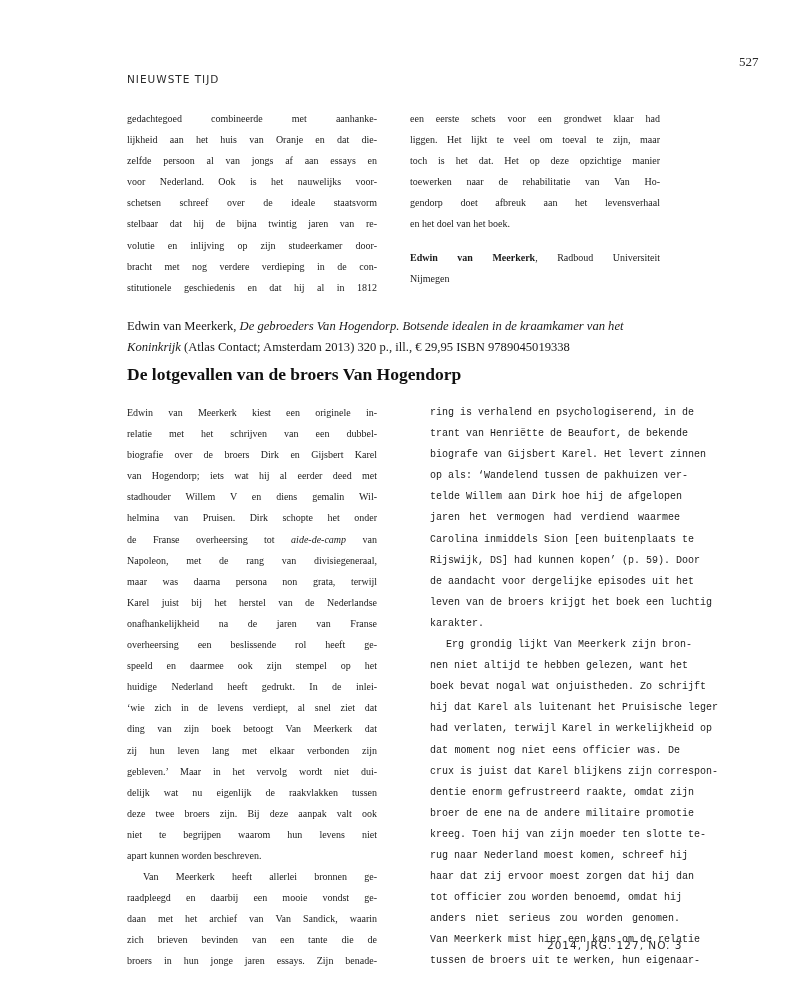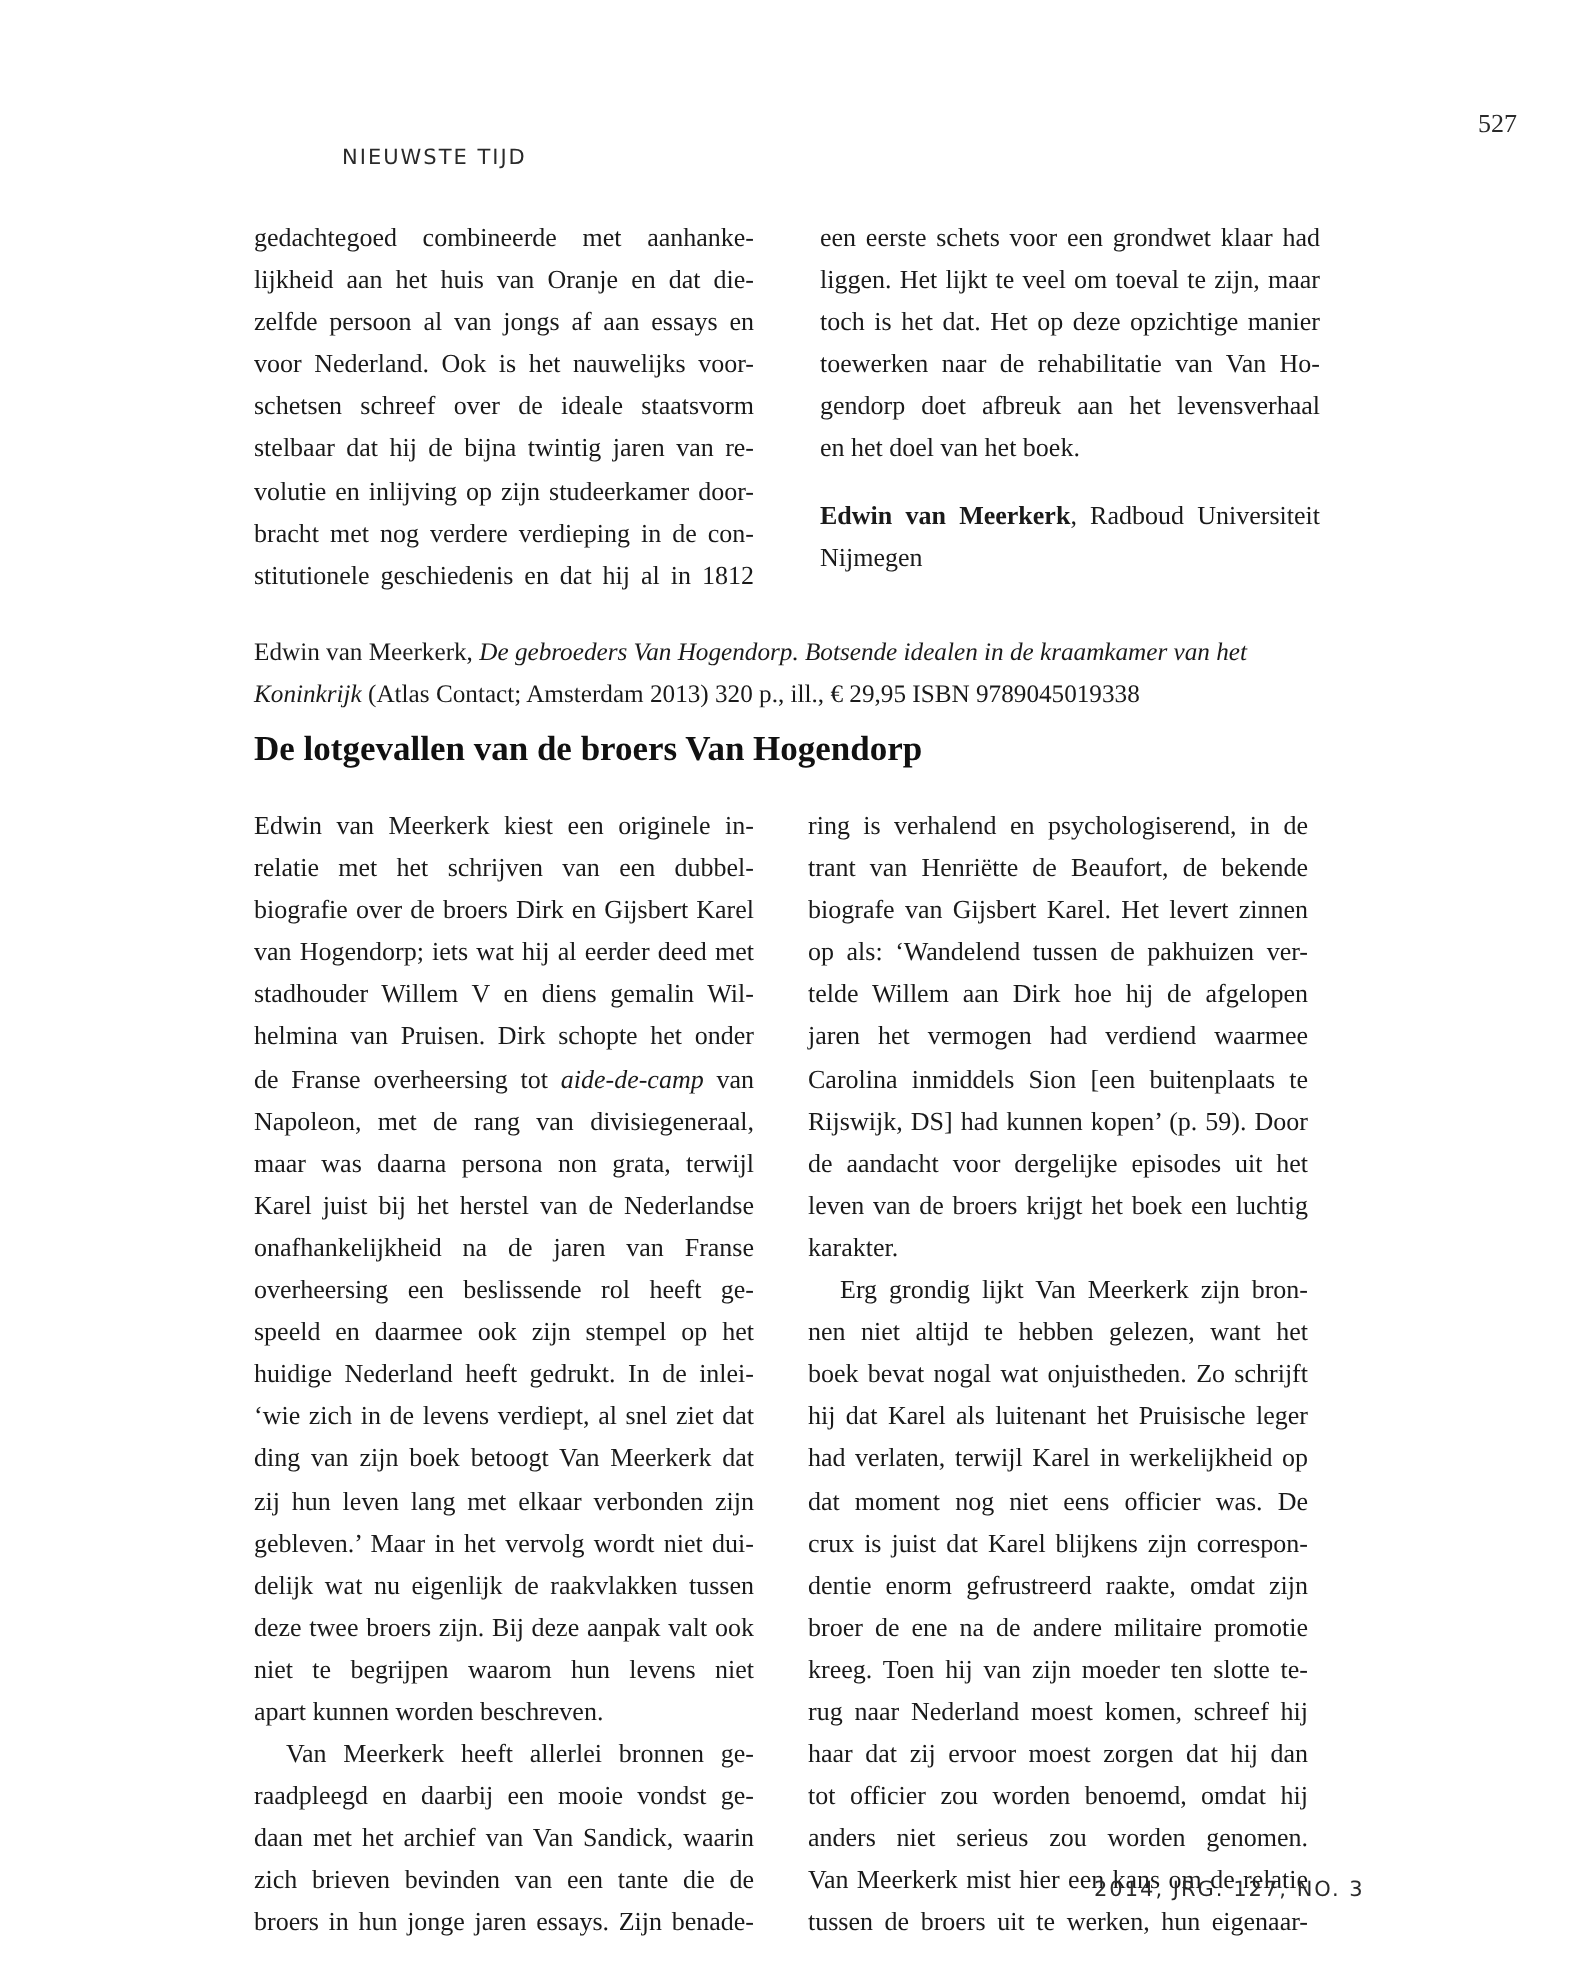--- a/index.html
+++ b/index.html
@@ -1,29 +1,29 @@
 <!DOCTYPE html>
 <html><head>
   <meta charset="utf-8">
   <style>
     html, body { margin: 0; padding: 0; background: #ffffff; }
     body { width: 794px; height: 983px; position: relative; overflow: hidden; color: #1a1a1a; font-family: "Liberation Serif", "DejaVu Serif", serif; }
-    .running-head { position: absolute; left: 127px; top: 73px; font-family: "DejaVu Sans", "Liberation Sans", sans-serif; font-size: 10.5px; letter-spacing: 1px; color: #2a2a2a; margin-left: 44px; }
+    .running-head { position: absolute; left: 127px; top: 73px; font-family: "DejaVu Sans", "Liberation Sans", sans-serif; font-size: 10.5px; letter-spacing: 1px; color: #2a2a2a; }
     .page-number { position: absolute; left: 739px; top: 54px; font-size: 13px; color: #2a2a2a; }
-    .col { position: absolute; width: 250px; font-size: 13px; line-height: 21.1px; }
+    .col { position: absolute; width: 250px; font-size: 10px; line-height: 21.1px; }
     .col .ln { display: block; text-align: justify; text-align-last: justify; white-space: nowrap; height: 21.1px; }
     .col .ln.last { text-align-last: left; }
     .col .ln.indent { text-indent: 16px; }
     .col1-top { left: 127px; top: 108px; }
     .col2-top { left: 410px; top: 108px; }
     .gap { height: 12px; }
     .book-info { position: absolute; left: 127px; top: 316px; width: 540px; font-size: 12.6px; line-height: 21px; }
     .article-title { position: absolute; left: 127px; top: 364px; font-size: 17.5px; font-weight: bold; color: #111; }
     .col1-main { left: 127px; top: 402px; }
-    .col2-main { left: 404px; top: 402px; }
+    .col2-main { left: 430px; top: 402px; font-family: Liberation Mono, monospace; }
     .footer { position: absolute; left: 547px; top: 939px; font-family: "DejaVu Sans", "Liberation Sans", sans-serif; font-size: 10.5px; letter-spacing: 1px; color: #2a2a2a; }
     b { font-weight: bold; }
     i { font-style: italic; }
   </style>
 </head>
 <body>
 
 <div class="running-head">NIEUWSTE TIJD</div>
 <div class="page-number">527</div>
 

